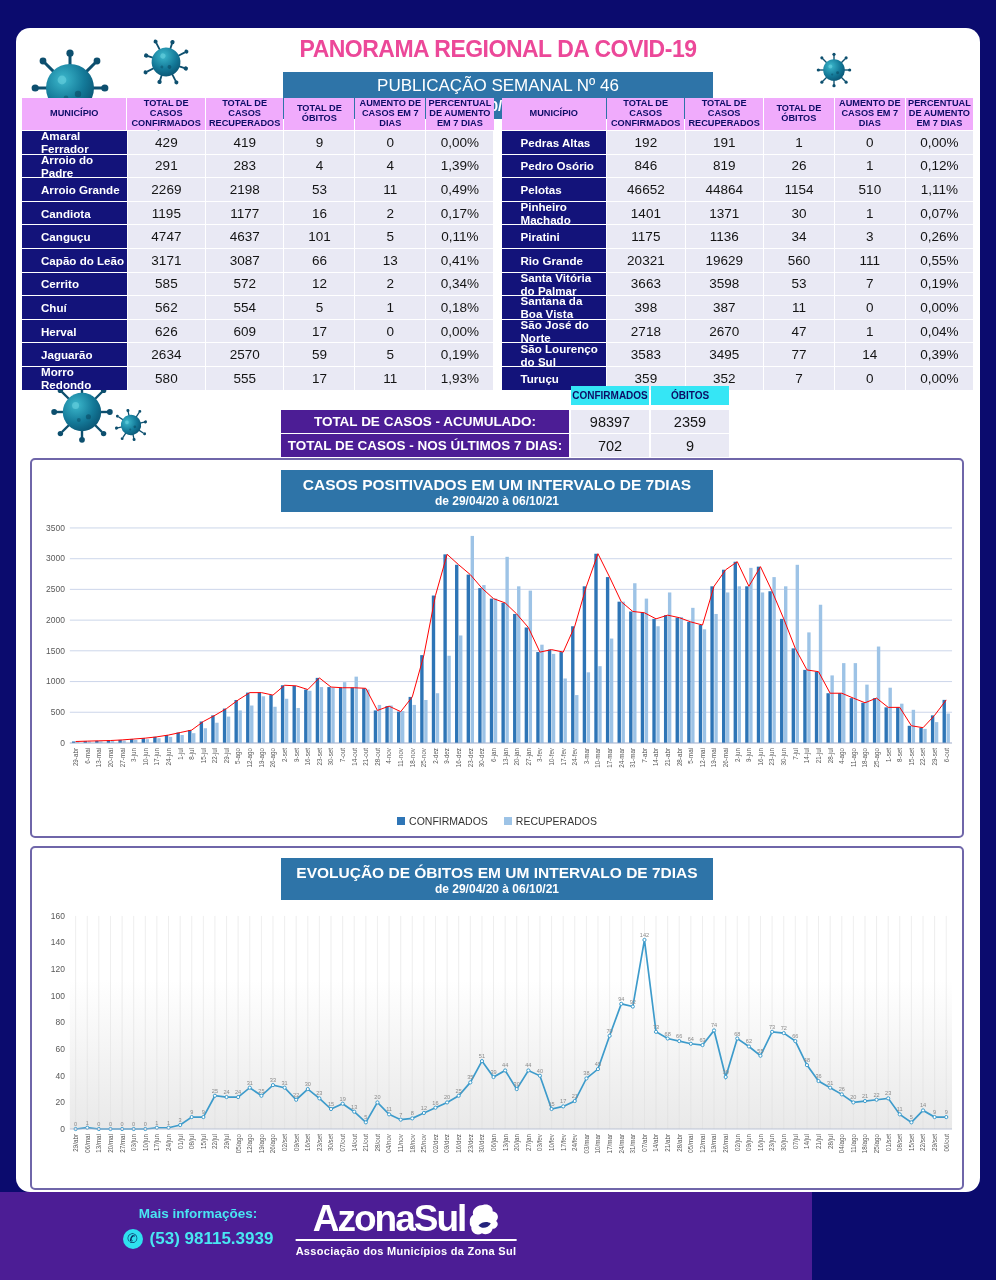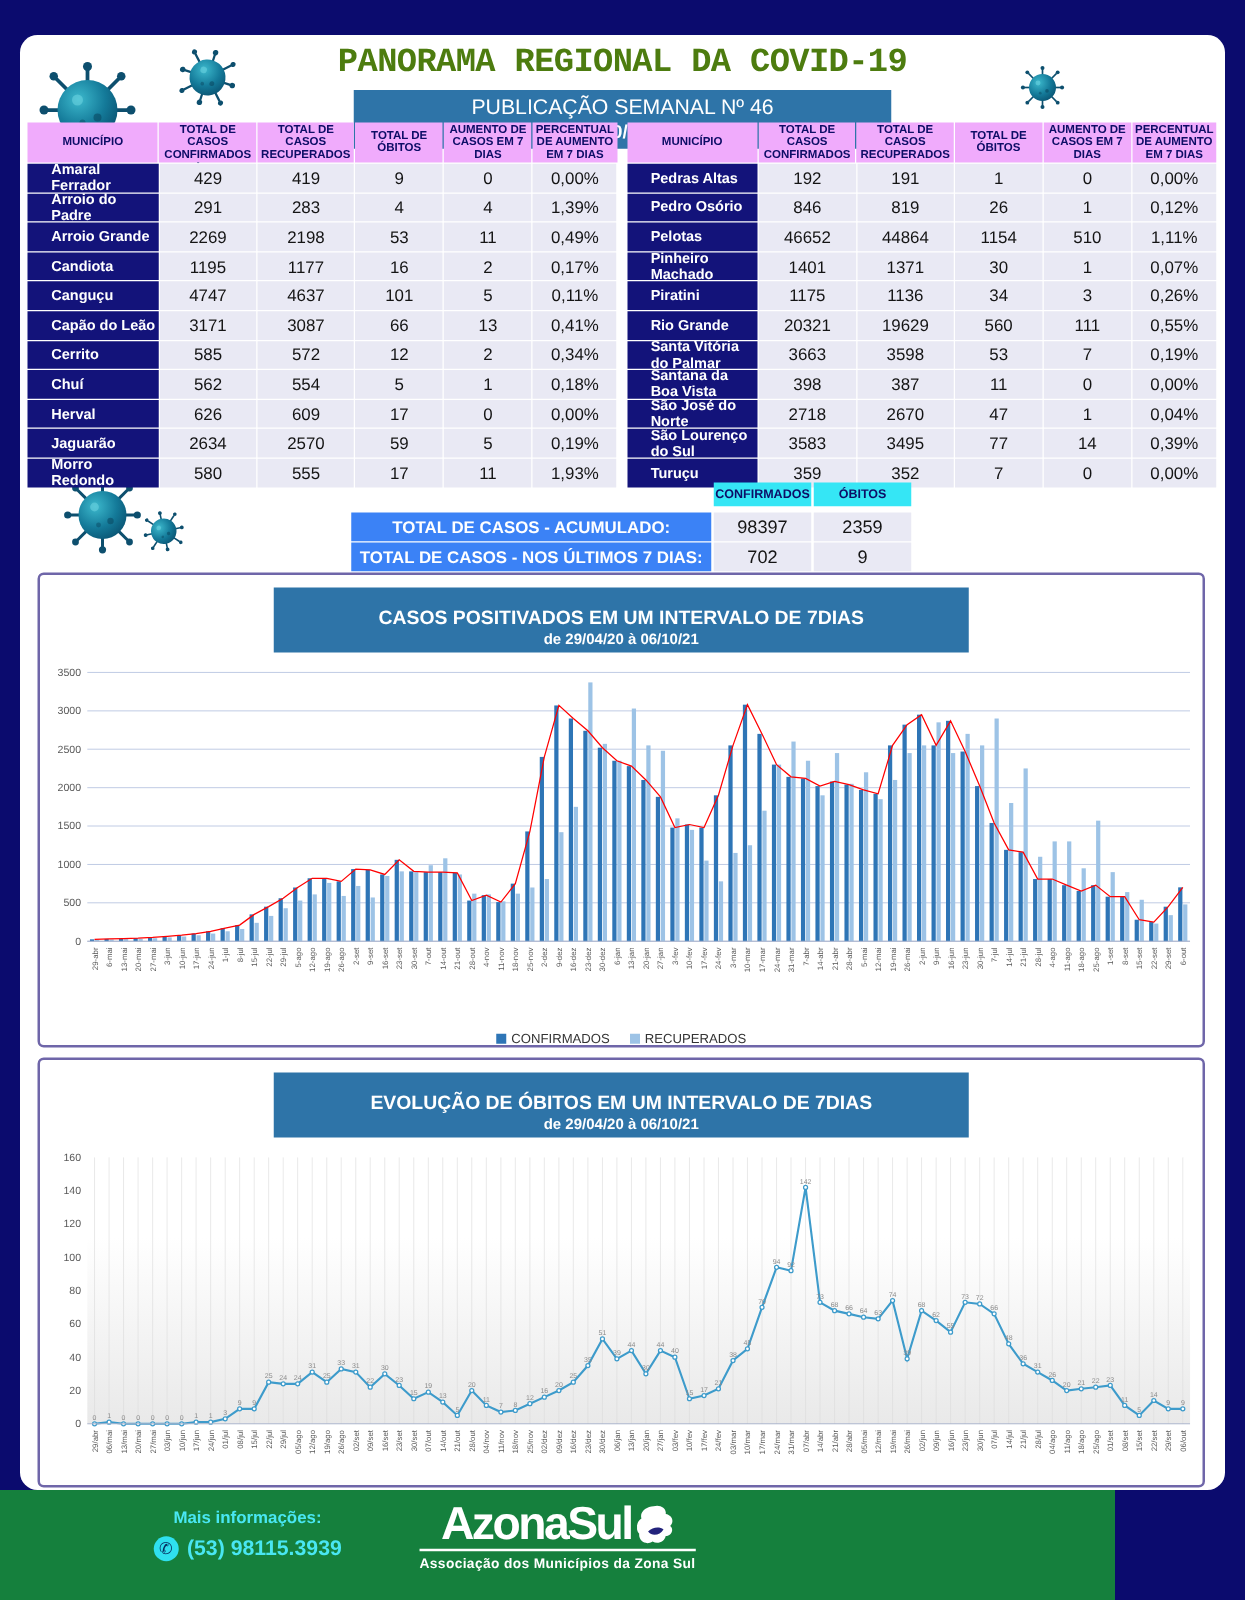--- a/index.html
+++ b/index.html
@@ -8,21 +8,21 @@
     background:#0b0b6e;
     font-family:"Liberation Sans","DejaVu Sans",sans-serif;
   }
   .card{
     position:absolute;left:16px;top:28px;width:964px;height:1164px;
     background:#ffffff;border-radius:14px;
   }
   
   .title{
     position:absolute;left:0;top:8px;width:100%;text-align:center;
-    font-size:27px;font-weight:bold;color:#4d7c0f;letter-spacing:-.5px;font-family:Liberation Mono, monospace;
+    font-size:23px;font-weight:bold;color:#ec4899;letter-spacing:-.5px;
   }
   .subtitle-box{
     position:absolute;left:50%;top:44px;transform:translateX(-50%);
     width:430px;background:#2e74a8;color:#fff;text-align:center;
     padding:4px 0 5px 0;
   }
   .subtitle-box .l1{font-size:17px;font-weight:normal;}
   .subtitle-box .l2{font-size:15px;font-weight:bold;margin-top:1px;}
   
   .virus{position:absolute;}
@@ -49,54 +49,54 @@
   .th:nth-child(1),.tname{width:22.4%;}
   .th:nth-child(2),.tval:nth-child(2){width:16.6%;}
   .th:nth-child(3),.tval:nth-child(3){width:16.6%;}
   .th:nth-child(4),.tval:nth-child(4){width:15%;}
   .th:nth-child(5),.tval:nth-child(5){width:15%;}
   .th:nth-child(6),.tval:nth-child(6){width:14.4%;}
   
   .summary{position:absolute;left:265px;top:358px;}
   .srow{display:flex;margin-bottom:1px;}
   .slabel{
-    width:288px;background:#3b82f6;color:#fff;font-weight:bold;font-size:13.5px;
+    width:288px;background:#4c1d95;color:#fff;font-weight:bold;font-size:13.5px;
     display:flex;align-items:center;justify-content:center;height:23px;margin-right:2px;
   }
   .slabel.empty{background:transparent;}
   .shc{
     width:78px;background:#35e6f5;color:#0d0d66;font-weight:bold;font-size:10px;
     display:flex;align-items:center;justify-content:center;height:19px;margin-right:2px;
   }
   .sval{
     width:78px;background:#e9e9f4;color:#141414;font-size:14.5px;
     display:flex;align-items:center;justify-content:center;height:23px;margin-right:2px;
   }
   
   .chart-panel{
     position:absolute;left:14px;width:934px;border:2px solid #6f66a9;border-radius:5px;
     background:#fff;box-sizing:border-box;
   }
   #panel1{top:430px;height:380px;}
   #panel2{top:818px;height:344px;}
   .chart-title-box{
-    width:556px;margin:10px auto 2px auto;background:#2e74a8;color:#fff;
-    text-align:center;padding:16px 0 4px 0;
+    width:432px;margin:10px auto 2px auto;background:#2e74a8;color:#fff;
+    text-align:center;padding:6px 0 4px 0;
   }
   .chart-title-box .t{font-size:15.5px;font-weight:bold;}
   .chart-title-box .s{font-size:12px;font-weight:bold;}
   .chart-svg{display:block;width:926px;margin:0 auto;}
   .yt{font-size:8.5px;fill:#595959;text-anchor:end;font-family:"Liberation Sans",sans-serif;}
   .xt{font-size:6.3px;fill:#595959;text-anchor:end;font-family:"Liberation Sans",sans-serif;}
   .pl{font-size:5.6px;fill:#8a8a8a;text-anchor:middle;font-family:"Liberation Sans",sans-serif;}
   .legend{display:flex;justify-content:center;align-items:center;font-size:10.5px;color:#333;margin-top:2px;}
   .legend .item{display:flex;align-items:center;margin:0 8px;}
   .legend .sq{width:8px;height:8px;display:inline-block;margin-right:4px;}
   
-  .footer{position:absolute;left:0;top:1192px;width:892px;height:88px;background:#15803d;}
+  .footer{position:absolute;left:0;top:1192px;width:812px;height:88px;background:#4c1d95;}
   .contact{position:absolute;left:78px;top:14px;width:240px;text-align:center;color:#49e6f2;}
   .mais{font-size:13.5px;font-weight:bold;}
   .phone-row{margin-top:8px;display:flex;align-items:center;justify-content:center;font-size:17px;font-weight:bold;}
   .phone-icon{
     width:20px;height:20px;border-radius:50%;background:#2fe0ef;color:#062a5e;
     font-size:13px;line-height:20px;text-align:center;display:inline-block;margin-right:7px;
   }
   .logo{position:absolute;left:50%;top:8px;transform:translateX(-50%);text-align:center;color:#fff;}
   .logo-row{display:flex;align-items:flex-end;justify-content:center;border-bottom:2px solid #fff;padding:0 6px 2px 6px;}
   .logo-text{font-size:37px;font-weight:bold;letter-spacing:-2px;line-height:1;}

